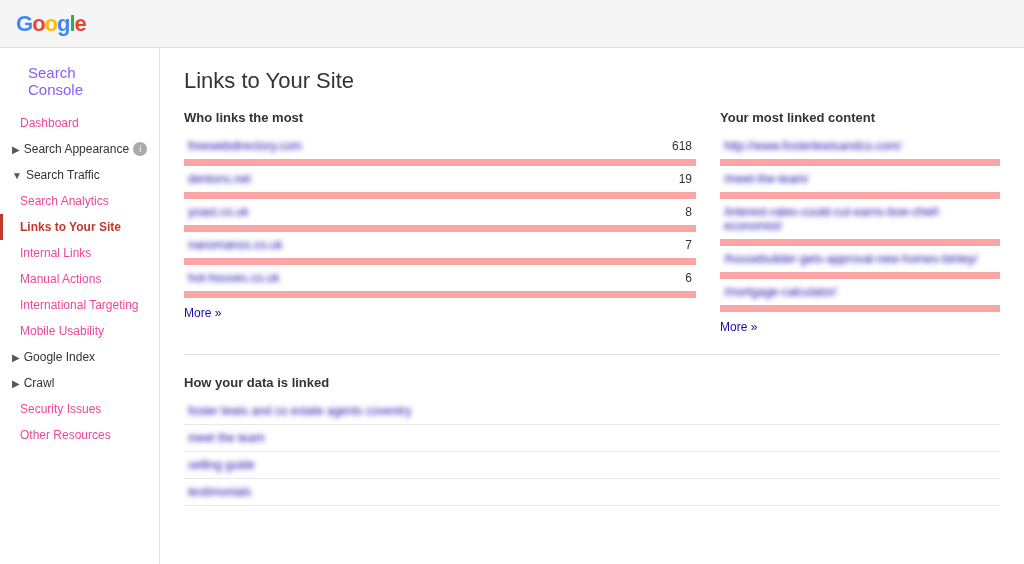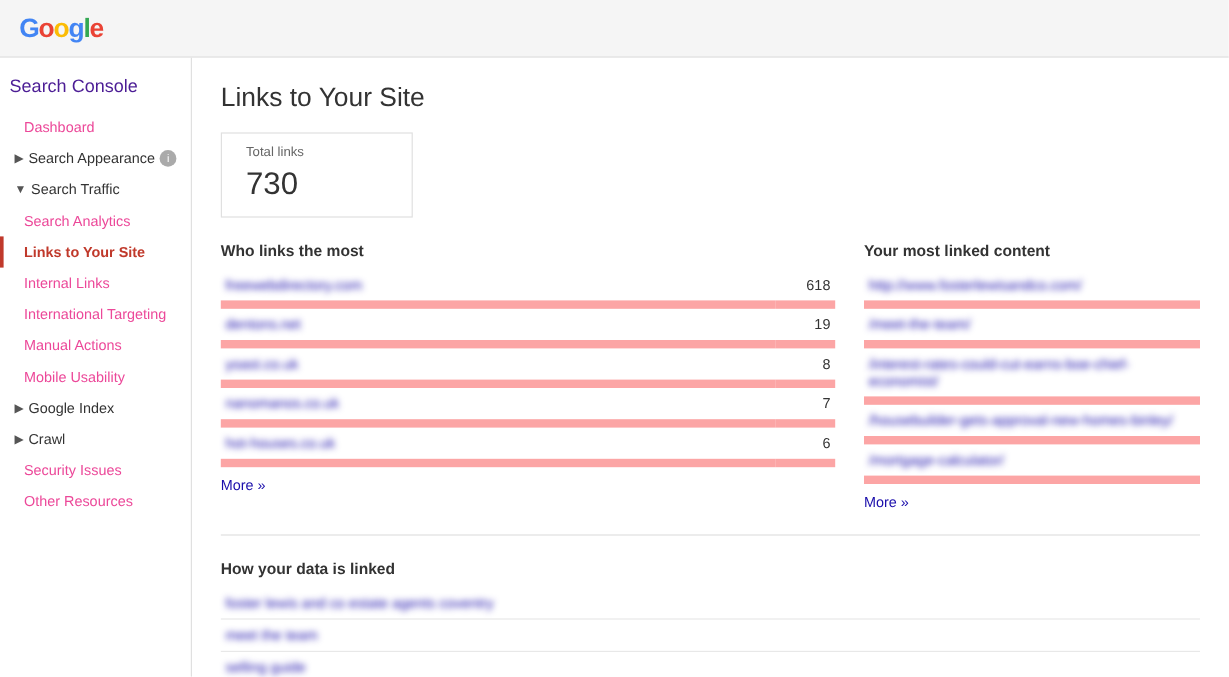--- a/index.html
+++ b/index.html
@@ -34,24 +34,24 @@
 
     
     #sidebar {
       width: 160px;
       min-width: 160px;
       border-right: 1px solid #e0e0e0;
       overflow-y: auto;
       padding-top: 8px;
     }
     .sidebar-app-title {
-      color: #4c1d95;
+      color: #8b5cf6;
       font-size: 15px;
       font-weight: normal;
-      padding: 8px 8px 12px;
+      padding: 8px 28px 12px;
     }
     .sidebar-section-header {
       display: flex;
       align-items: center;
       padding: 6px 8px 6px 12px;
       font-size: 12px;
       color: #333;
       cursor: pointer;
     }
     .sidebar-section-header .arrow {
@@ -224,46 +224,42 @@
     </div>
 
     <div class="sidebar-section-header">
       <span class="arrow">▼</span>
       <span>Search Traffic</span>
     </div>
 
     <div class="sidebar-item">Search Analytics</div>
     <div class="sidebar-item active">Links to Your Site</div>
     <div class="sidebar-item">Internal Links</div>
+    <div class="sidebar-item">Manual Actions</div>
     <div class="sidebar-item">International Targeting</div>
-    <div class="sidebar-item">Manual Actions</div>
     <div class="sidebar-item">Mobile Usability</div>
 
     <div class="sidebar-section-header">
       <span class="arrow">▶</span>
       <span>Google Index</span>
     </div>
 
     <div class="sidebar-section-header">
       <span class="arrow">▶</span>
       <span>Crawl</span>
     </div>
 
     <div class="sidebar-item">Security Issues</div>
     <div class="sidebar-item">Other Resources</div>
   </div>
 
   <div id="main">
     <h1 class="page-title">Links to Your Site</h1>
 
     
-    <div class="total-links-box">
-      <div class="total-links-label">Total links</div>
-      <div class="total-links-value">730</div>
-    </div>
 
     
     <div class="two-col">
 
       <div class="col-left">
         <div class="section-heading">Who links the most</div>
         <table class="links-table">
           <tbody>
             <tr>
               <td><a class="link-url blurred">freewebdirectory.com</a></td>

